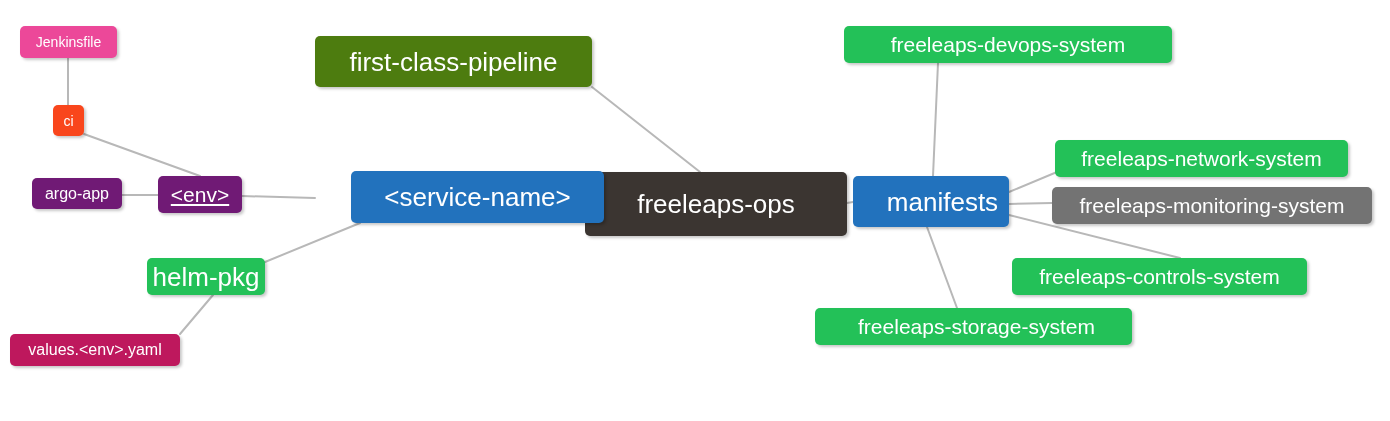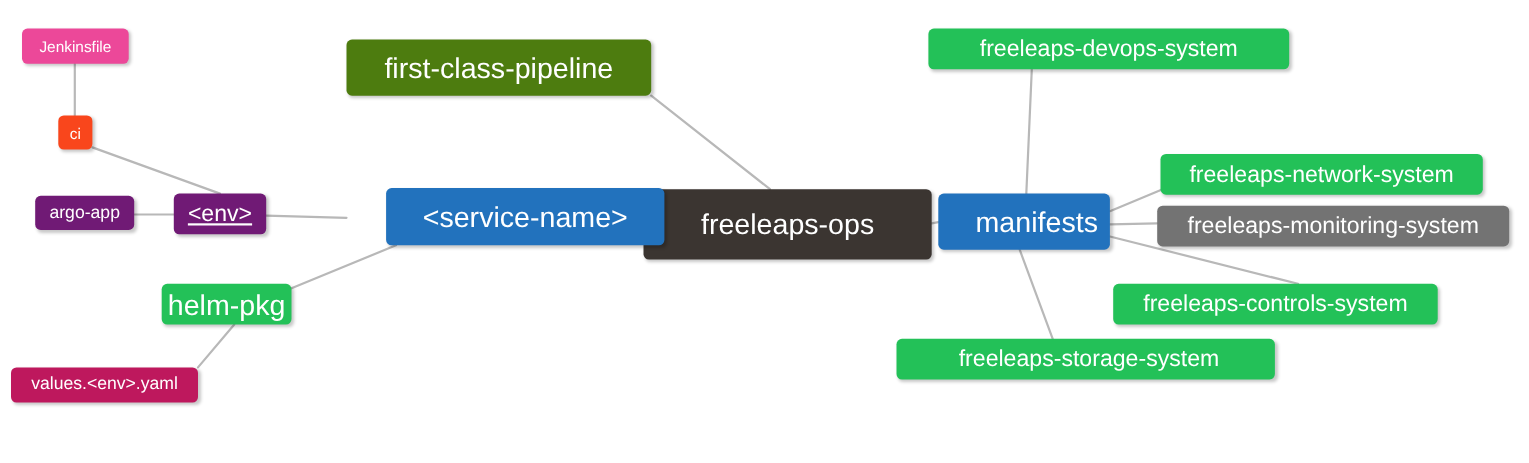--- a/index.html
+++ b/index.html
@@ -103,17 +103,17 @@
       </div>
       <div class="node" style="left: 1055px; top: 112px; width: 293px; height: 37px; background: rgb(35, 193, 88); font-size: 21px; margin-top: 28px;">
         <span class="node-label">freeleaps-network-system</span>
       </div>
       <div class="node" style="left: 1052px; top: 187px; width: 320px; height: 37px; background: #737373; font-size: 21px;">
         <span class="node-label">freeleaps-monitoring-system</span>
       </div>
       <div class="node" style="left: 1012px; top: 258px; width: 295px; height: 37px; background: rgb(35, 193, 88); font-size: 21px;">
         <span class="node-label">freeleaps-controls-system</span>
       </div>
-      <div class="node" style="left: 815px; top: 308px; width: 344px; height: 37px; background: rgb(35, 193, 88); font-size: 21px; padding-left: 16px;">
+      <div class="node" style="left: 815px; top: 308px; width: 317px; height: 37px; background: rgb(35, 193, 88); font-size: 21px; padding-left: 16px;">
         <span class="node-label">freeleaps-storage-system</span>
       </div>
     </div>
 </div>
 
 </body></html>

